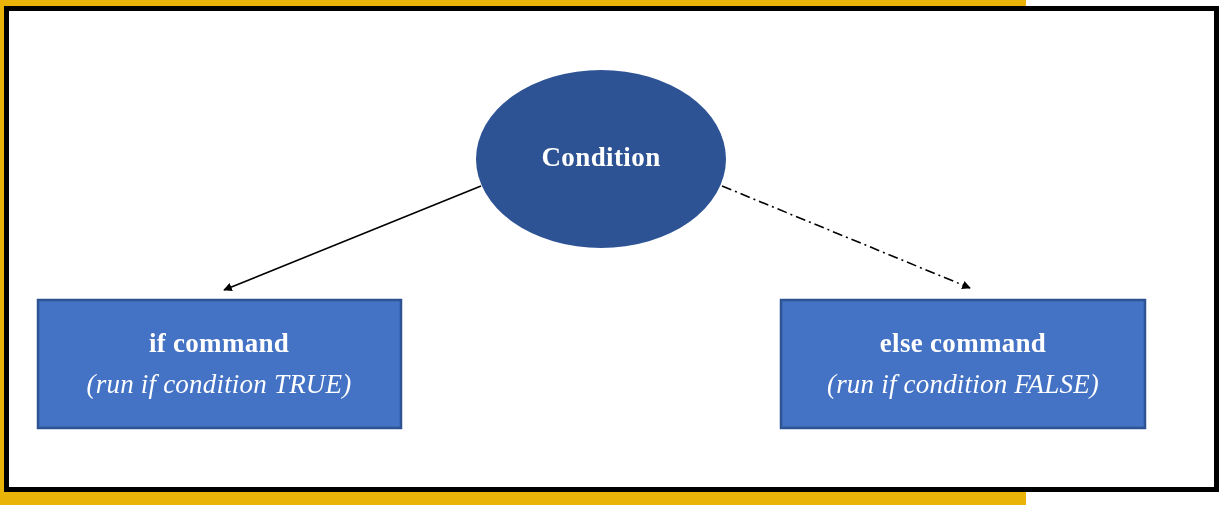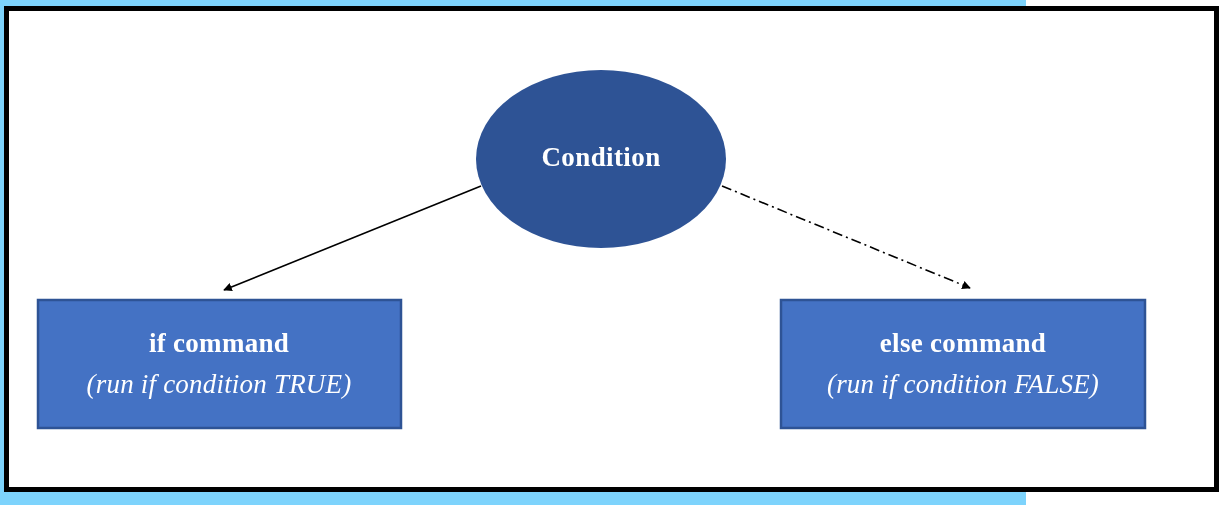--- a/index.html
+++ b/index.html
@@ -11,21 +11,21 @@
     width: 1230px;
     height: 505px;
     overflow: hidden;
     font-family: "Liberation Serif", "DejaVu Serif", serif;
   }
 
   #canvas {
     position: relative;
     width: 1026px;
     height: 505px;
-    background: #7dd3fc;
+    background: #eab308;
   }
 
   
   #frame {
     position: absolute;
     left: 4px;
     top: 6px;
     width: 1215px;
     height: 486px;
     border: 5px solid #000000;

